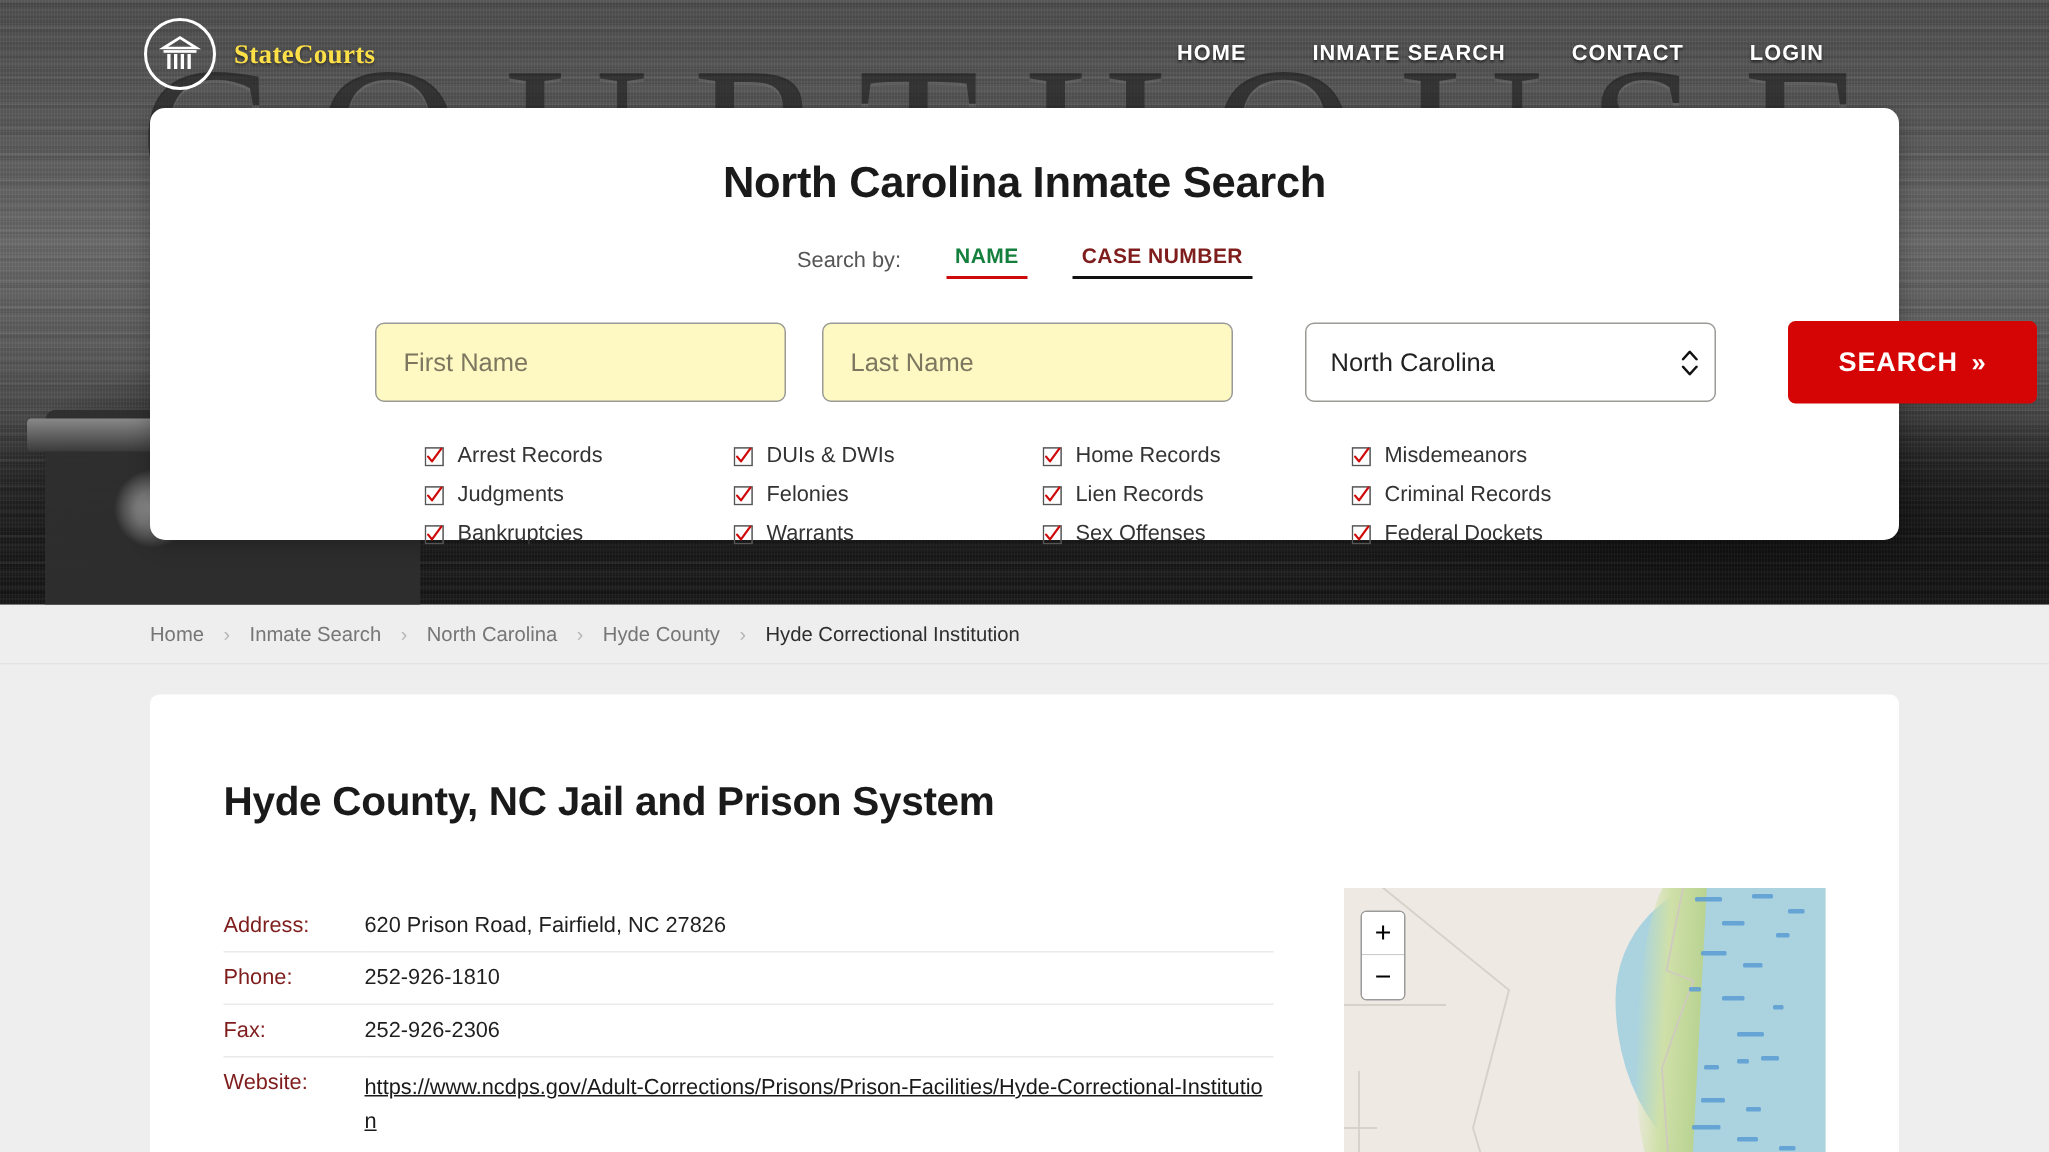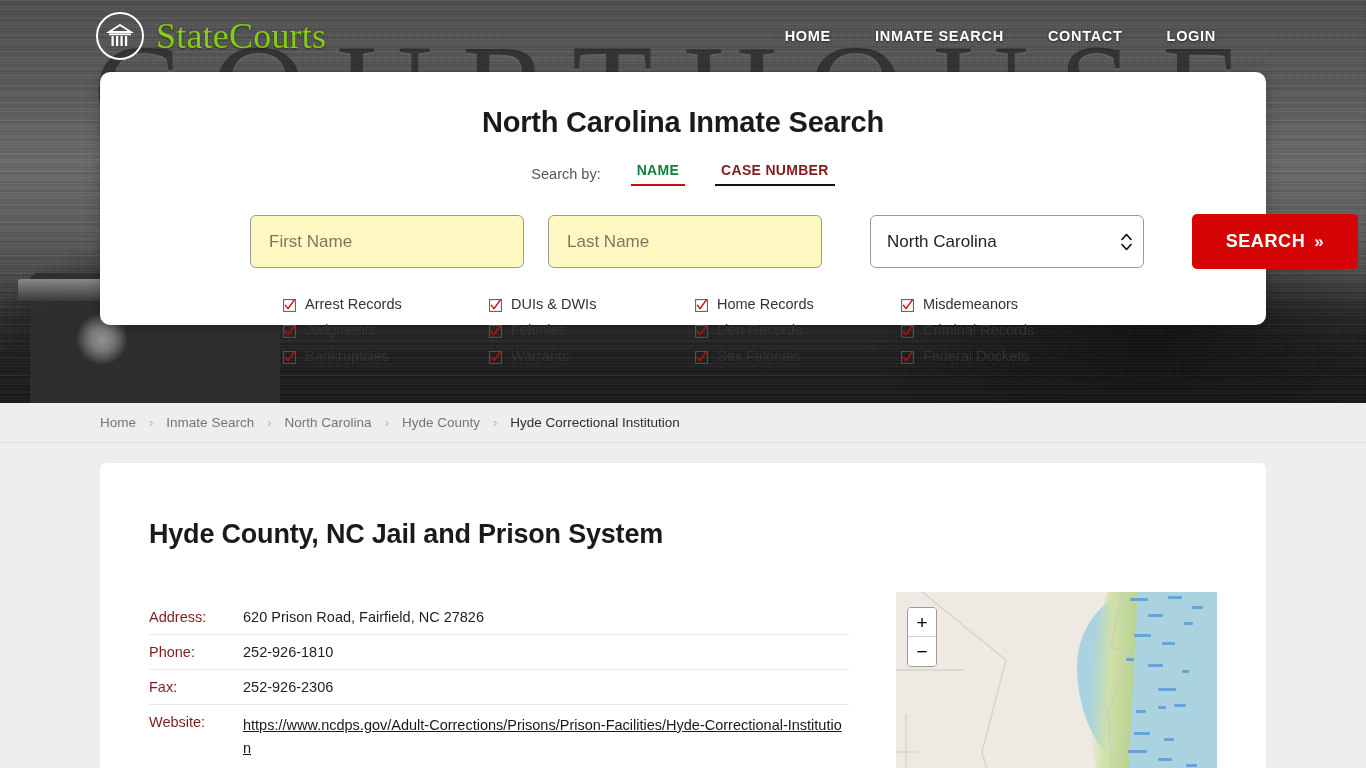--- a/index.html
+++ b/index.html
@@ -90,24 +90,24 @@
     padding: 0 150px 0 96px;
   }
   .brand { display: flex; align-items: center; gap: 12px; }
   .brand-mark {
     width: 48px; height: 48px; border-radius: 50%;
     border: 2.5px solid #fff;
     display: flex; align-items: center; justify-content: center;
     flex: none;
   }
   .brand-name {
-    color: #84cc16;
+    color: #fde047;
     font-family: "Liberation Serif", serif;
-    font-size: 36px;
-    font-weight: 400;
+    font-size: 18px;
+    font-weight: 700;
     letter-spacing: .2px;
     text-shadow: 0 1px 2px rgba(0,0,0,.5);
   }
   .mainnav {
     margin-left: auto;
     display: flex;
     align-items: center;
     gap: 44px;
   }
   .mainnav a {
@@ -117,21 +117,21 @@
     letter-spacing: .7px;
     text-decoration: none;
     text-shadow: 0 1px 2px rgba(0,0,0,.6);
     white-space: nowrap;
   }
 
   
   .search-card {
     position: absolute;
     left: 100px; top: 72px;
-    width: 1166px; height: 253px;
+    width: 1166px; height: 288px;
     background: #ffffff;
     border-radius: 10px;
     z-index: 6;
     padding: 22px 0 0;
     box-shadow: 0 3px 14px rgba(0,0,0,.25);
   }
   .card-title {
     text-align: center;
     font-size: 29px;
     font-weight: 700;
@@ -475,21 +475,21 @@
               <rect x="0.6" y="0.6" width="11.8" height="11.8" fill="none" stroke="#555" stroke-width="1"></rect>
               <path d="M2.4 6.4 L5 9.6 L11.2 1.1" fill="none" stroke="#cf0a0a" stroke-width="1.5" stroke-linecap="round" stroke-linejoin="round"></path>
             </svg></span>
         <span>Warrants</span>
       </label>
       <label class="check-item">
         <span class="cbox"><svg width="13" height="13" viewBox="0 0 13 13">
               <rect x="0.6" y="0.6" width="11.8" height="11.8" fill="none" stroke="#555" stroke-width="1"></rect>
               <path d="M2.4 6.4 L5 9.6 L11.2 1.1" fill="none" stroke="#cf0a0a" stroke-width="1.5" stroke-linecap="round" stroke-linejoin="round"></path>
             </svg></span>
-        <span>Sex Felonies</span>
+        <span>Sex Offenses</span>
       </label>
       <label class="check-item">
         <span class="cbox"><svg width="13" height="13" viewBox="0 0 13 13">
               <rect x="0.6" y="0.6" width="11.8" height="11.8" fill="none" stroke="#555" stroke-width="1"></rect>
               <path d="M2.4 6.4 L5 9.6 L11.2 1.1" fill="none" stroke="#cf0a0a" stroke-width="1.5" stroke-linecap="round" stroke-linejoin="round"></path>
             </svg></span>
         <span>Federal Dockets</span>
       </label>
     </div>
   </div>

